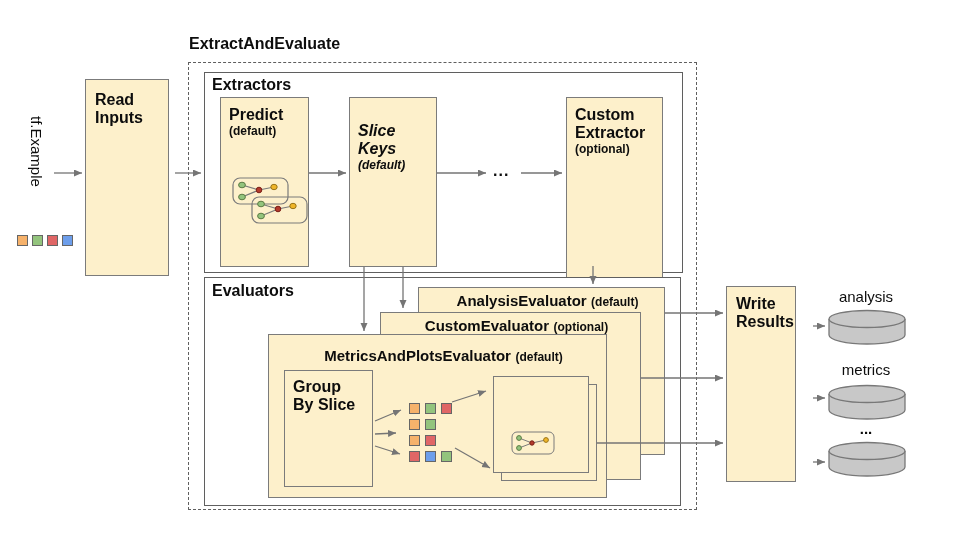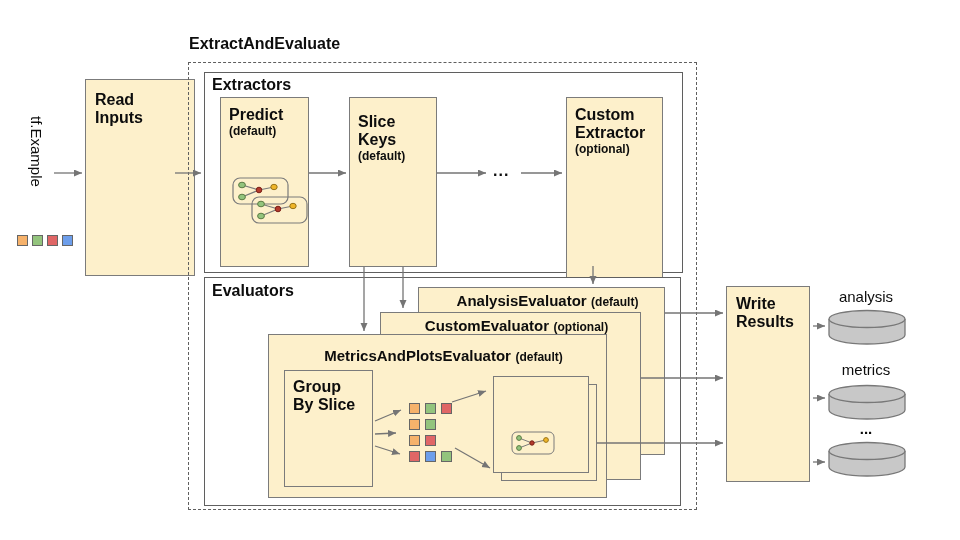--- a/index.html
+++ b/index.html
@@ -26,21 +26,21 @@
 <div class="canvas">
 
   <div class="abs vtext r15" style="left:28px;top:116px;">tf.Example</div>
   <div class="abs" style="left:17px;top:235px;display:flex;gap:4px;">
       <span class="sq" style="background: rgb(246, 178, 107);"></span>
       <span class="sq" style="background: rgb(147, 196, 125);"></span>
       <span class="sq" style="background: rgb(224, 102, 102);"></span>
       <span class="sq" style="background: rgb(109, 158, 235);"></span>
     </div>
 
-  <div class="tanbox" style="left:85px;top:79px;width:110px;height:197px;">
+  <div class="tanbox" style="left:85px;top:79px;width:84px;height:197px;">
     <div class="b16" style="padding:11px 0 0 9px;">
       <div>Read</div>
       <div>Inputs</div>
     </div>
   </div>
 
   <div class="abs b16" style="left:189px;top:35px;">ExtractAndEvaluate</div>
 
   <div class="dashed" style="left:188px;top:62px;width:509px;height:448px;"></div>
 
@@ -77,21 +77,21 @@
           <circle cx="47" cy="33" r="2.8" fill="#B43A2C"></circle>
       </g>
       <g stroke="#9a7417">
         <ellipse cx="43" cy="11" rx="3.2" ry="2.7" fill="#EFB529"></ellipse>
           <ellipse cx="62" cy="30" rx="3.2" ry="2.7" fill="#EFB529"></ellipse>
       </g>
     </svg>
   </div>
 
   <div class="tanbox" style="left:349px;top:97px;width:88px;height:170px;">
-    <div style="padding:15px 0 0 8px;">
+    <div style="padding:24px 0 0 8px;font-style:italic;">
       <div class="b16">Slice</div>
       <div class="b16">Keys</div>
       <div class="b12">(default)</div>
     </div>
   </div>
 
   <div class="abs b16" style="left:493px;top:162px;letter-spacing:1px;">...</div>
 
   <div class="tanbox" style="left:566px;top:97px;width:97px;height:194px;">
     <div style="padding:8px 0 0 8px;">
@@ -163,21 +163,21 @@
           <line x1="8" y1="17" x2="21" y2="12"></line>
           <line x1="21" y1="12" x2="35" y2="9"></line>
       </g>
       <circle cx="8" cy="7" r="2.4" fill="#93C47D" stroke="#5b7b43"></circle>
       <circle cx="8" cy="17" r="2.4" fill="#93C47D" stroke="#5b7b43"></circle>
       <circle cx="21" cy="12" r="2.2" fill="#B43A2C" stroke="#7a1f16"></circle>
       <circle cx="35" cy="9" r="2.4" fill="#EFB529" stroke="#9a7417"></circle>
     </svg>
   </div>
 
-  <div class="tanbox" style="left:726px;top:286px;width:84px;height:196px;">
+  <div class="tanbox" style="left:726px;top:286px;width:70px;height:196px;">
     <div class="b16" style="padding:8px 0 0 9px;">
       <div>Write</div>
       <div>Results</div>
     </div>
   </div>
 
   <div class="abs r15 ctr" style="left:818px;top:288px;width:96px;">analysis</div>
   <svg class="abs" style="left:828px;top:309px;" width="78" height="36" viewBox="0 0 78 36">
     <path d="M1 10 L1 26 A38 9 0 0 0 77 26 L77 10" fill="#C8C8C8" stroke="#787878" stroke-width="1.3"></path>
     <ellipse cx="39" cy="10" rx="38" ry="8.5" fill="#C8C8C8" stroke="#787878" stroke-width="1.3"></ellipse>

